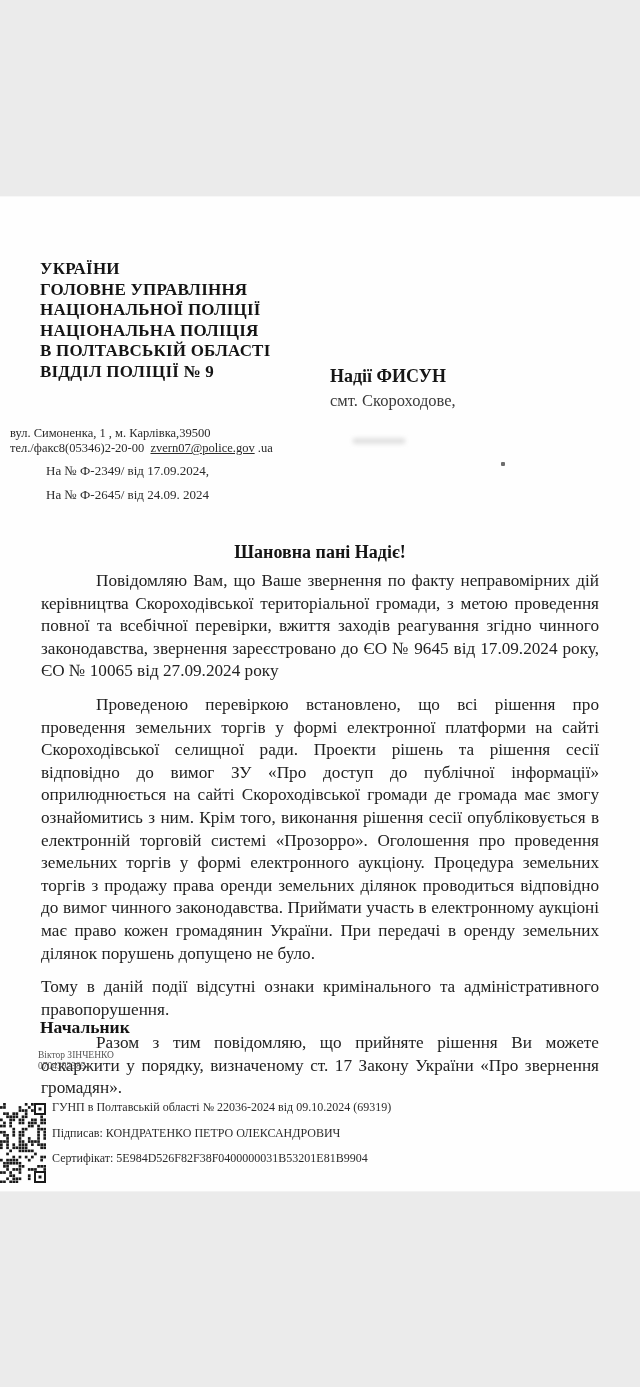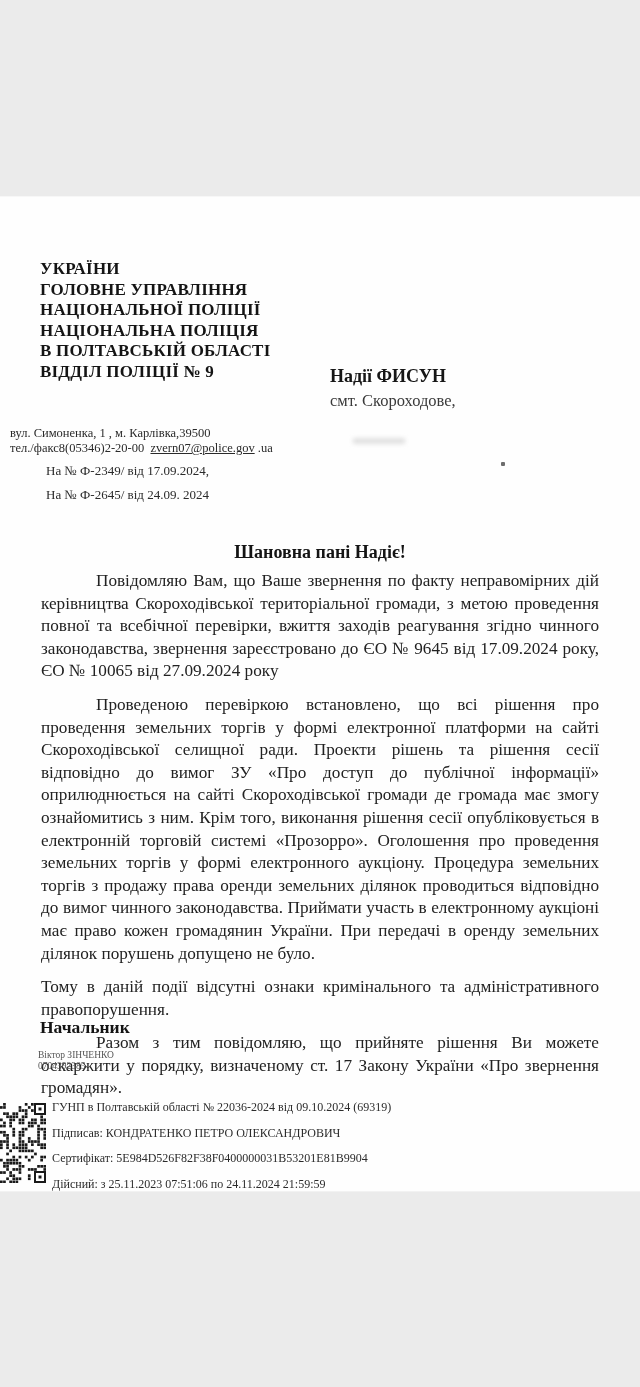--- a/index.html
+++ b/index.html
@@ -302,18 +302,17 @@
             <rect x="43.4" y="77.5" width="2.7" height="2.7" fill="#1a1a1a"></rect>
             <rect x="35" y="1" width="10" height="10" fill="#fff" stroke="#1a1a1a" stroke-width="2"></rect>
             <rect x="38.5" y="4.5" width="3" height="3" fill="#1a1a1a"></rect>
             <rect x="35" y="69" width="10" height="10" fill="#fff" stroke="#1a1a1a" stroke-width="2"></rect>
             <rect x="38.5" y="72.5" width="3" height="3" fill="#1a1a1a"></rect>
           </svg></div>
       <div class="stamp-lines">
         <div>ГУНП в Полтавській області № 22036-2024 від 09.10.2024 (69319)</div>
         <div>Підписав: КОНДРАТЕНКО ПЕТРО ОЛЕКСАНДРОВИЧ</div>
         <div>Сертифікат: 5E984D526F82F38F0400000031B53201E81B9904</div>
-        <div>Дійсний: з 25.11.2023 07:51:06 по 24.11.2024 21:59:59</div>
       </div>
     </div>
 
   </div>
 </div>
 
 </body></html>

